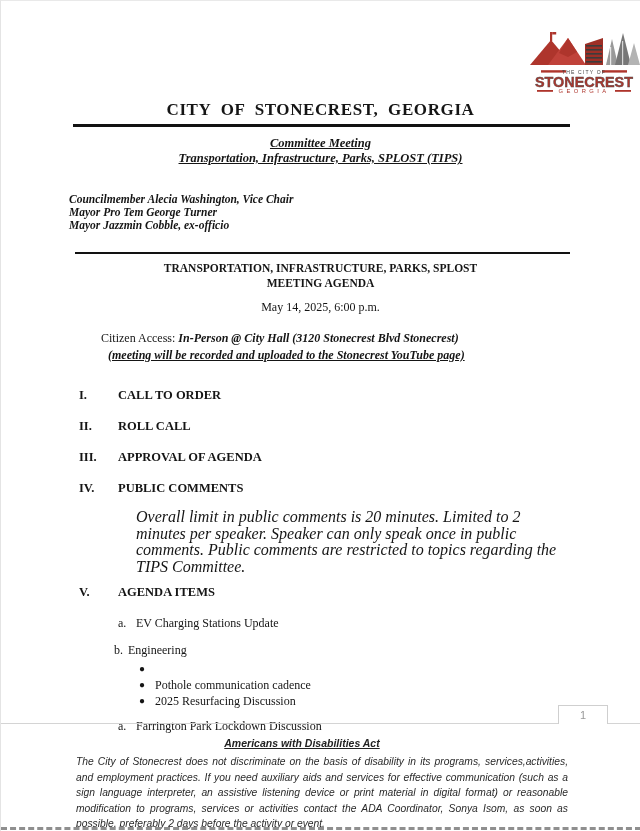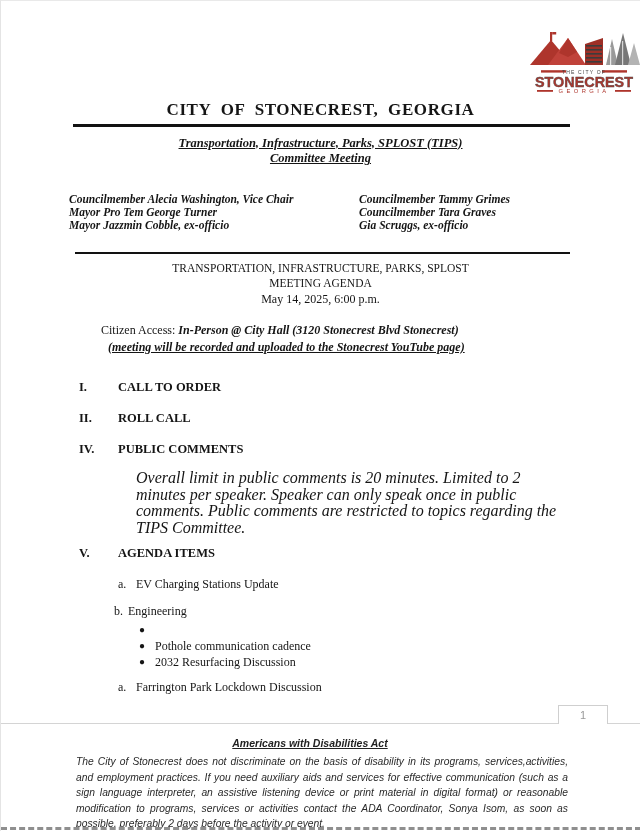--- a/index.html
+++ b/index.html
@@ -30,22 +30,22 @@
   .rule-1 { margin: 4px 70px 0 72px; }
   .rule-2 { margin: 20px 70px 0 74px; }
 
   .committee-title { margin-top: 9px; text-align: center; font-size: 12.5px; font-weight: bold; font-style: italic; line-height: 15.5px; }
   .committee-title .line { text-decoration: underline; }
 
   .members { display: flex; margin: 26px 0 0 68px; font-size: 11.5px; font-weight: bold; font-style: italic; line-height: 13px; }
   .members .col-left { width: 290px; flex: none; }
 
   .agenda-header { margin-top: 7px; text-align: center; line-height: 15px; }
-  .agenda-header .bold-line { font-size: 11.5px; font-weight: normal; text-align: center; }
-  .agenda-header .date-line { font-size: 12px; margin-top: 1px; }
+  .agenda-header .bold-line { font-size: 11.5px; font-weight: bold; text-align: center; }
+  .agenda-header .date-line { font-size: 12px; margin-top: 9px; }
 
   .access { margin: 15px 0 0 100px; font-size: 12px; line-height: 16px; }
   .access .loc { font-weight: bold; font-style: italic; }
   .access-link-line { margin: 1px 0 0 107px; font-size: 12px; line-height: 16px; }
   .access-link-line a {
     font-weight: bold; font-style: italic;
     text-decoration: underline; cursor: pointer;
   }
 
   .roman-list { margin-top: 25px; }
@@ -70,21 +70,21 @@
   .vi-sub .sub-label { width: 18px; flex: none; }
 
   .footer-divider { position: absolute; top: 722px; left: 0; width: 640px; border-top: 1px solid #d4d4d4; }
   .page-num-box {
     position: absolute; top: 704px; left: 557px; width: 50px; height: 19px;
     background: #fff; border: 1px solid #cfcfcf; border-bottom: none;
     display: flex; align-items: center; justify-content: center;
     font-family: "Liberation Sans", sans-serif; font-size: 11px; color: #9a9a9a;
   }
   .ada-title {
-    position: absolute; top: 736px; left: 8px; width: 602px; text-align: center;
+    position: absolute; top: 736px; left: 0; width: 602px; text-align: center;
     font-family: "Liberation Sans", sans-serif; font-size: 10.5px; font-weight: bold;
     font-style: italic; color: #222;
   }
   .ada-title span { text-decoration: underline; }
   .ada-text {
     position: absolute; top: 753px; left: 75px; width: 492px;
     font-family: "Liberation Sans", sans-serif; font-size: 10.3px; font-style: italic;
     line-height: 15.5px; color: #2a2a2a; text-align: justify;
   }
   .page-break-divider { position: absolute; top: 826px; left: 0; width: 640px; border-top: 3px dashed #8f8f8f; }
@@ -129,35 +129,30 @@
     <rect x="9" y="63" width="16" height="1.8" fill="#ae352c"></rect>
     <rect x="87" y="63" width="16" height="1.8" fill="#ae352c"></rect>
     <text x="56" y="65.8" text-anchor="middle" font-family="Liberation Sans, sans-serif" font-size="5.8" letter-spacing="3.4" fill="#ae352c">GEORGIA</text>
   </svg>
 </div>
 
 <div class="page-title">CITY OF STONECREST, GEORGIA</div>
 <div class="rule rule-1"></div>
 
 <div class="committee-title">
+  <div><span class="line">Committee Meeting</span></div>
   <div><span class="line">Transportation, Infrastructure, Parks, SPLOST (TIPS)</span></div>
-  <div><span class="line">Committee Meeting</span></div>
 </div>
 
 <div class="members">
   <div class="col-left">
     <div>Councilmember Alecia Washington, Vice Chair</div>
     <div>Mayor Pro Tem George Turner</div>
     <div>Mayor Jazzmin Cobble, ex-officio</div>
   </div>
-  <div class="col-right">
-    <div>Councilmember Tammy Grimes</div>
-    <div>Councilmember Tara Graves</div>
-    <div>Gia Scruggs, ex-officio</div>
-  </div>
 </div>
 
 <div class="rule rule-2"></div>
 
 <div class="agenda-header">
   <div class="bold-line">TRANSPORTATION, INFRASTRUCTURE, PARKS, SPLOST</div>
   <div class="bold-line">MEETING AGENDA</div>
   <div class="date-line">May 14, 2025, 6:00 p.m.</div>
 </div>
 
@@ -171,20 +166,24 @@
 <div class="roman-list">
   <div class="ritem">
     <span class="rlabel">I.</span>
     <span class="rtitle">CALL TO ORDER</span>
   </div>
   <div class="ritem">
     <span class="rlabel">II.</span>
     <span class="rtitle">ROLL CALL</span>
   </div>
   <div class="ritem">
+    <span class="rlabel">III.</span>
+    <span class="rtitle">APPROVAL OF AGENDA</span>
+  </div>
+  <div class="ritem">
     <span class="rlabel">IV.</span>
     <span class="rtitle">PUBLIC COMMENTS</span>
   </div>
 
   <div class="pc-note">Overall limit in public comments is 20 minutes. Limited to 2 minutes per speaker. Speaker can only speak once in public comments. Public comments are restricted to topics regarding the TIPS Committee.</div>
 
   <div class="ritem">
     <span class="rlabel">V.</span>
     <span class="rtitle">AGENDA ITEMS</span>
   </div>
@@ -202,21 +201,21 @@
   <div class="bullets">
     <div class="bullet-row">
       <span class="bullet-glyph">●</span>
     </div>
     <div class="bullet-row">
       <span class="bullet-glyph">●</span>
       <span>Pothole communication cadence</span>
     </div>
     <div class="bullet-row">
       <span class="bullet-glyph">●</span>
-      <span>2032 Resurfacing Discussion</span>
+      <span>2025 Resurfacing Discussion</span>
     </div>
   </div>
 
   <div class="vi-block">
     <div class="sub-row vi-sub">
       <span class="sub-label">a.</span>
       <span>Farrington Park Lockdown Discussion</span>
     </div>
   </div>
 </div>

